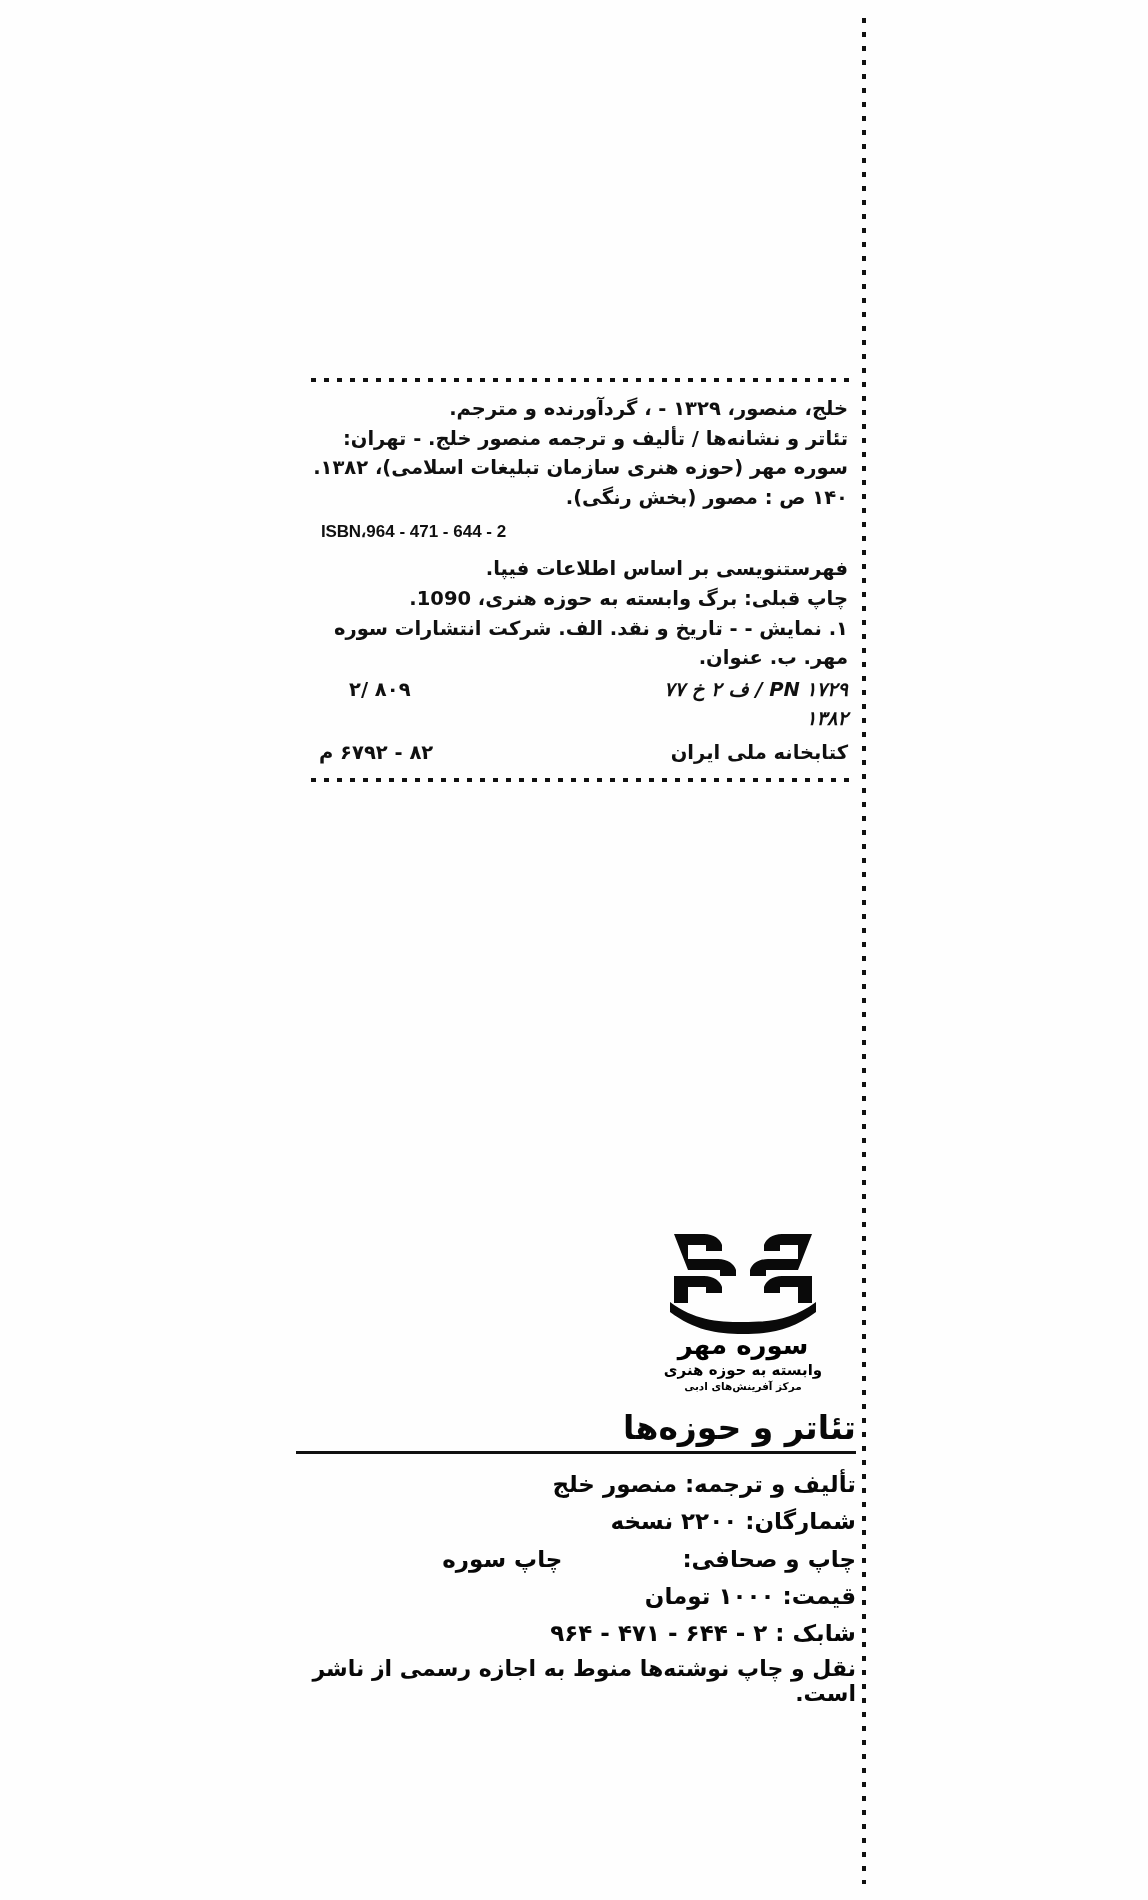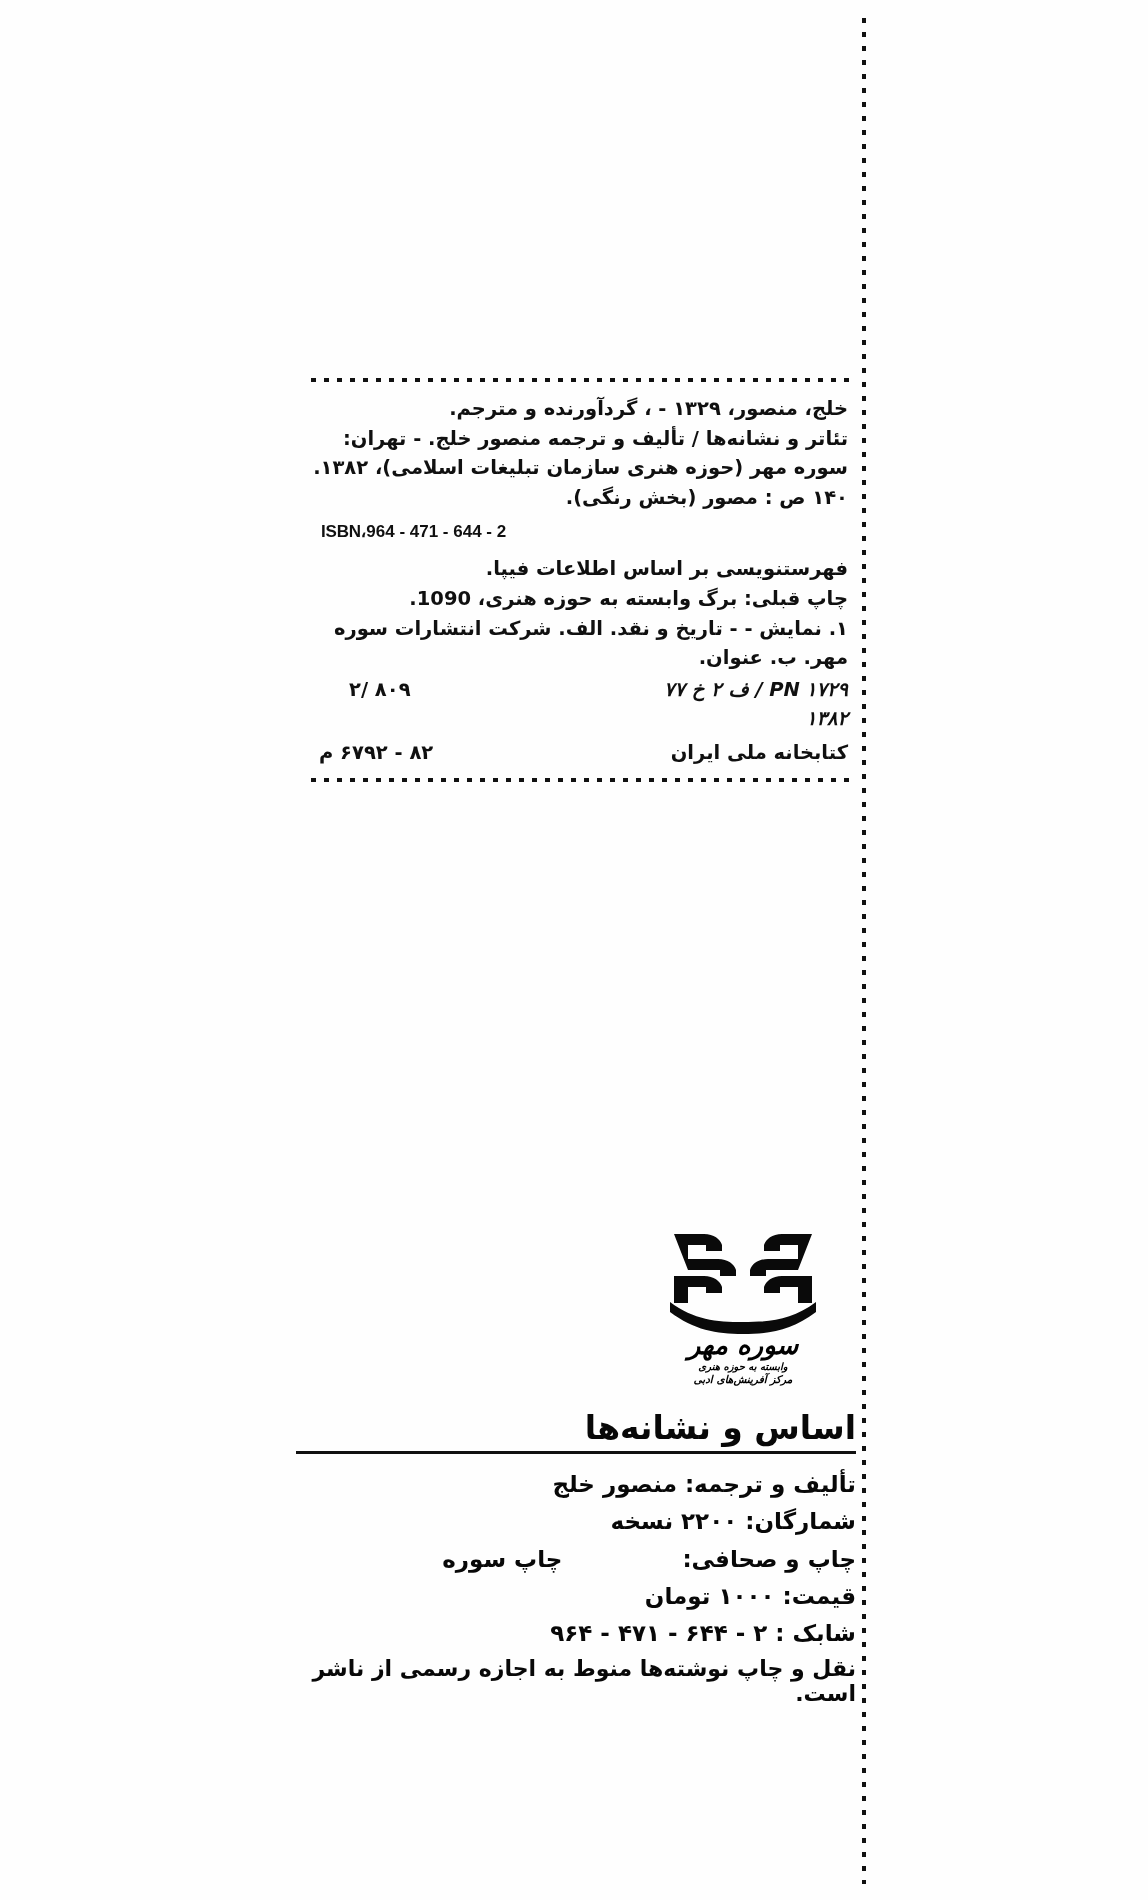--- a/index.html
+++ b/index.html
@@ -89,31 +89,30 @@
     margin-top: 4px;
   }
 
   
   .logo-wrap {
     position: absolute;
     top: 1222px;
     right: 300px;
     width: 210px;
     text-align: center;
-    font-style: italic;
   }
   .logo-svg { display: block; margin: 0 auto; }
   .logo-name {
     font-size: 26px;
     font-weight: 700;
     margin-top: -4px;
     letter-spacing: -1px;
   }
   .logo-sub1 {
-    font-size: 10px;
+    font-size: 15px;
     font-weight: 700;
     letter-spacing: -0.6px;
     margin-top: 1px;
   }
   .logo-sub2 {
     font-size: 10.5px;
     font-weight: 700;
     letter-spacing: -0.6px;
     margin-top: 1px;
   }
@@ -212,21 +211,21 @@
           <path d="M2 80 c24 18 46 20 73 20 27 0 49 -2 73 -20 v10 c-24 18 -46 22 -73 22 -27 0 -49 -4 -73 -22 z"></path>
         </g>
       </svg>
     </span>
     <div class="logo-name">سوره مهر</div>
     <div class="logo-sub1">وابسته به حوزه هنری</div>
     <div class="logo-sub2">مرکز آفرینش‌های ادبی</div>
   </div>
 
   <div class="colophon">
-    <div class="title">اساس و نشانه‌ها</div>
+    <div class="title">تئاتر و حوزه‌ها</div>
     <div class="rule-thin"></div>
 
     <div class="row">
       <span>تألیف و ترجمه:</span>
       <span>منصور خلج</span>
     </div>
 
 
     <div class="row">
       <span>شمارگان:</span>

